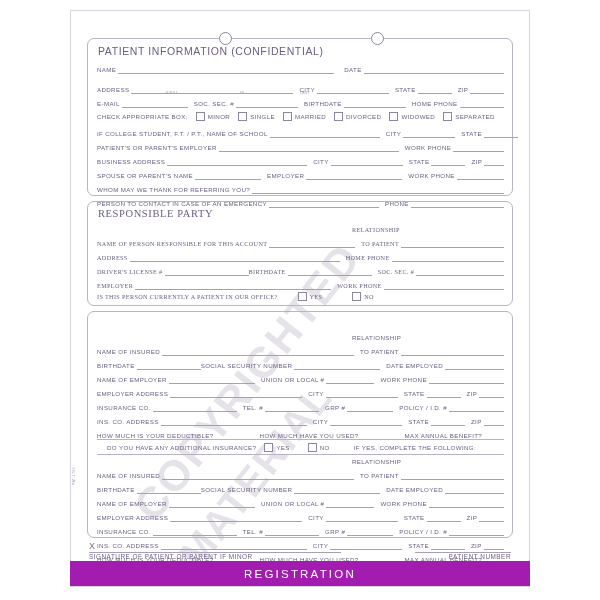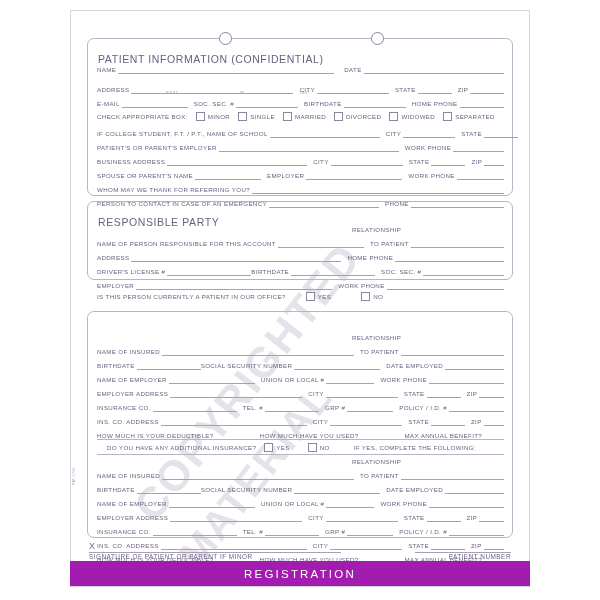--- a/index.html
+++ b/index.html
@@ -72,31 +72,30 @@
     position: absolute;
     left: 16px;
     width: 426px;
     border: 1px solid #b9b3c6;
     border-radius: 7px;
     box-sizing: border-box;
     background: transparent;
     z-index: 5;
   }
   #sec-patient   { top: 27px;  height: 158px; }
-  #sec-resp      { top: 190px; height: 79px; }
+  #sec-resp      { top: 190px; height: 105px; font-family: Liberation Serif, serif; }
   #sec-insurance { top: 300px; height: 227px; }
 
   .section-title {
     position: absolute;
     left: 10px; top: 6px;
     font-size: 10.5px;
     letter-spacing: 0.6px;
     color: #6a5d80;
     font-weight: 400;
-    margin-top: 8px;
   }
 
   
   .row {
     position: absolute;
     left: 9px; right: 8px;
     height: 13px;
     display: flex;
     align-items: flex-end;
     font-size: 6.2px;

